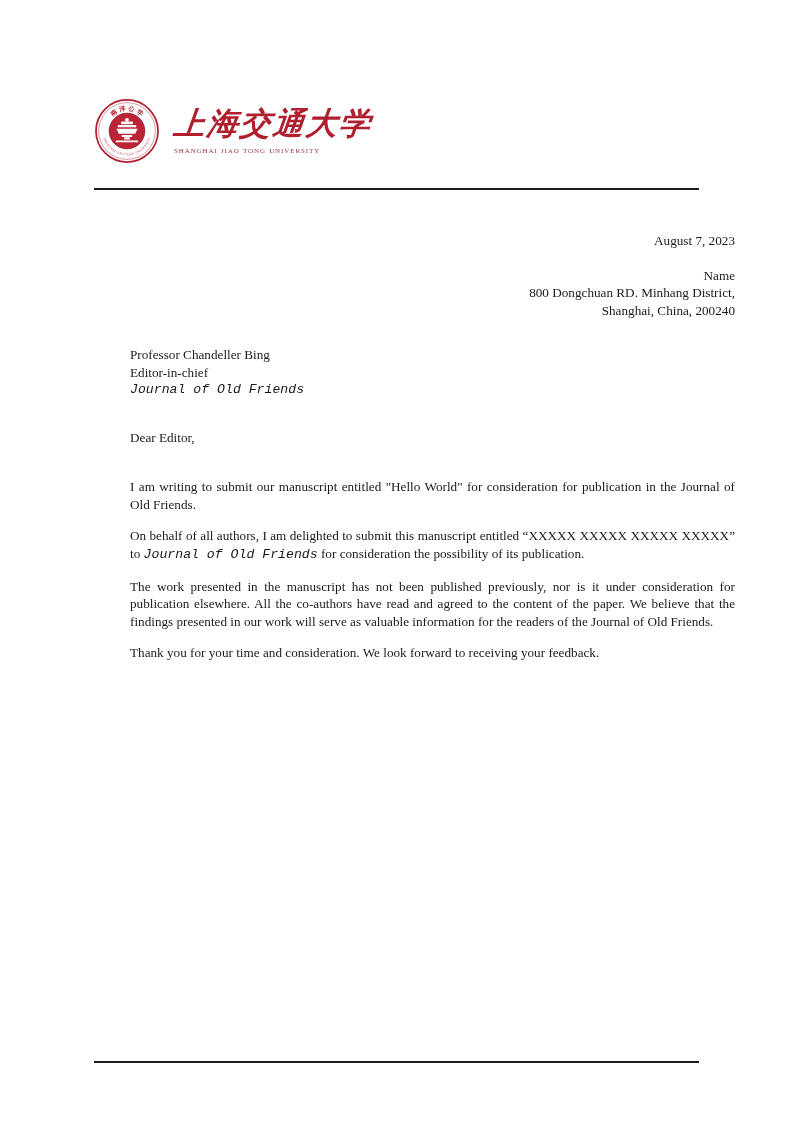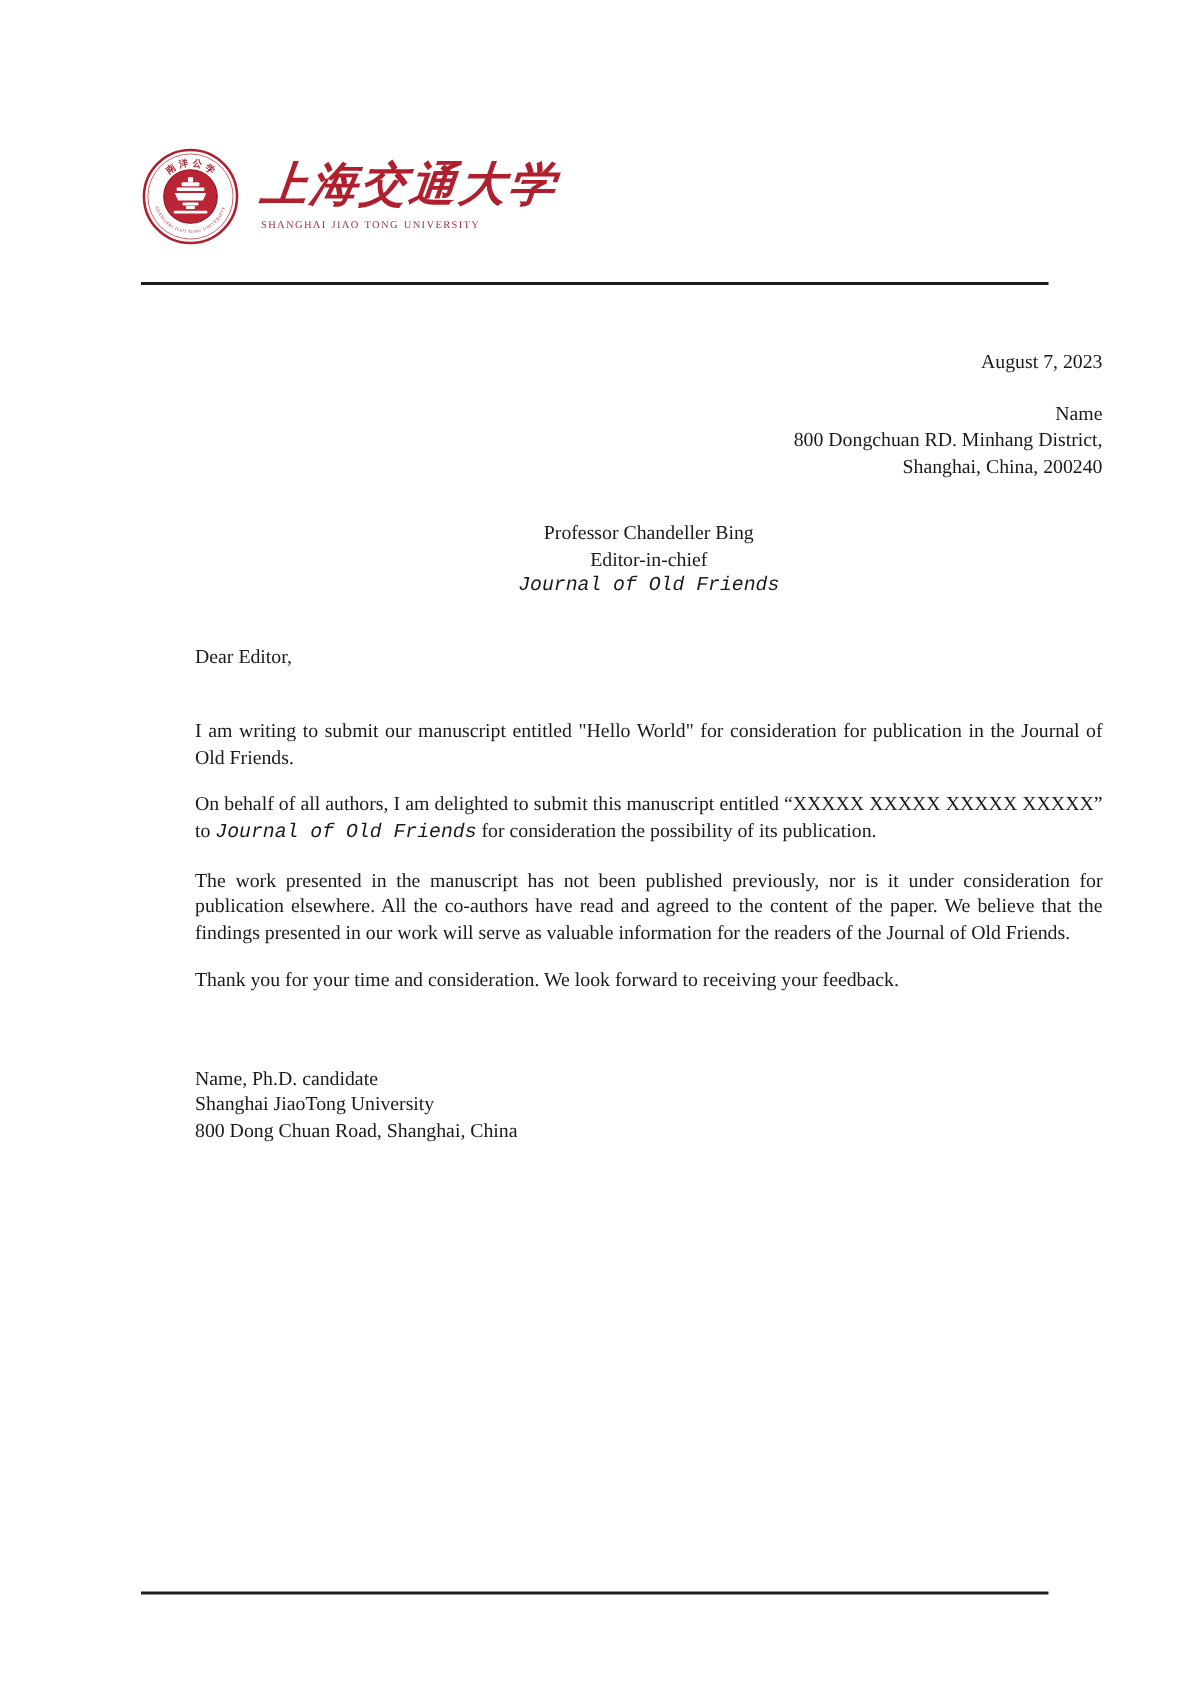--- a/index.html
+++ b/index.html
@@ -91,21 +91,20 @@
   }
   .date-line {
     margin-bottom: 17px;
   }
   .sender-line {
     display: block;
   }
 
   .recipient-block {
     margin-top: 27px;
-    text-align: center;
   }
   .recipient-line { display: block; }
   .italic { font-style: italic; font-family: Liberation Mono, monospace; }
 
   .salutation {
     margin-top: 30px;
   }
 
   .body-block {
     margin-top: 32px;
@@ -190,23 +189,18 @@
     <div class="salutation">Dear Editor,</div>
 
     <div class="body-block">
       <p class="para">I am writing to submit our manuscript entitled "Hello World" for consideration for publication in the Journal of Old Friends.</p>
       <p class="para"><span>On behalf of all authors, I am delighted to submit this manuscript entitled “XXXXX XXXXX XXXXX XXXXX” to </span><span class="italic">Journal of Old Friends</span><span> for consideration the possibility of its publication.</span></p>
       <p class="para">The work presented in the manuscript has not been published previously, nor is it under consideration for publication elsewhere. All the co-authors have read and agreed to the content of the paper. We believe that the findings presented in our work will serve as valuable information for the readers of the Journal of Old Friends.</p>
       <p class="para">Thank you for your time and consideration. We look forward to receiving your feedback.</p>
     </div>
 
 
-    <div class="signature-block">
-      <span class="signature-line">Name, Ph.D. candidate</span>
-      <span class="signature-line">Shanghai JiaoTong University</span>
-      <span class="signature-line">800 Dong Chuan Road, Shanghai, China</span>
-    </div>
 
   </div>
 
   <div class="rule rule-bottom"></div>
 
 </div>
 
 </body></html>

